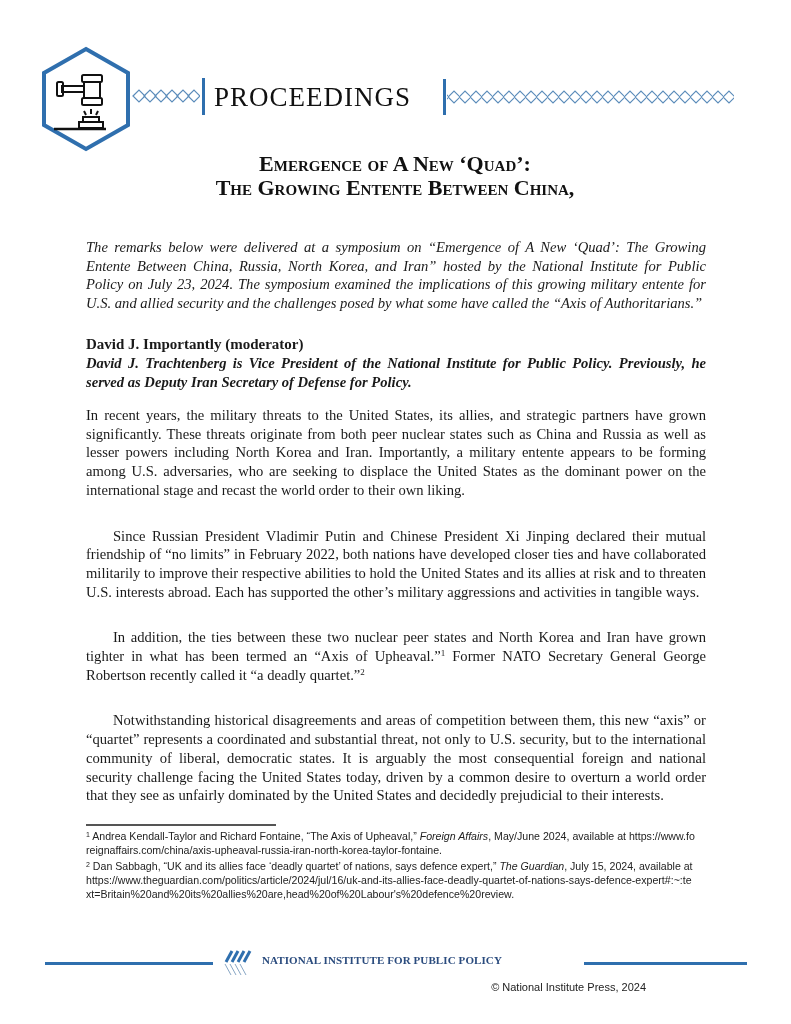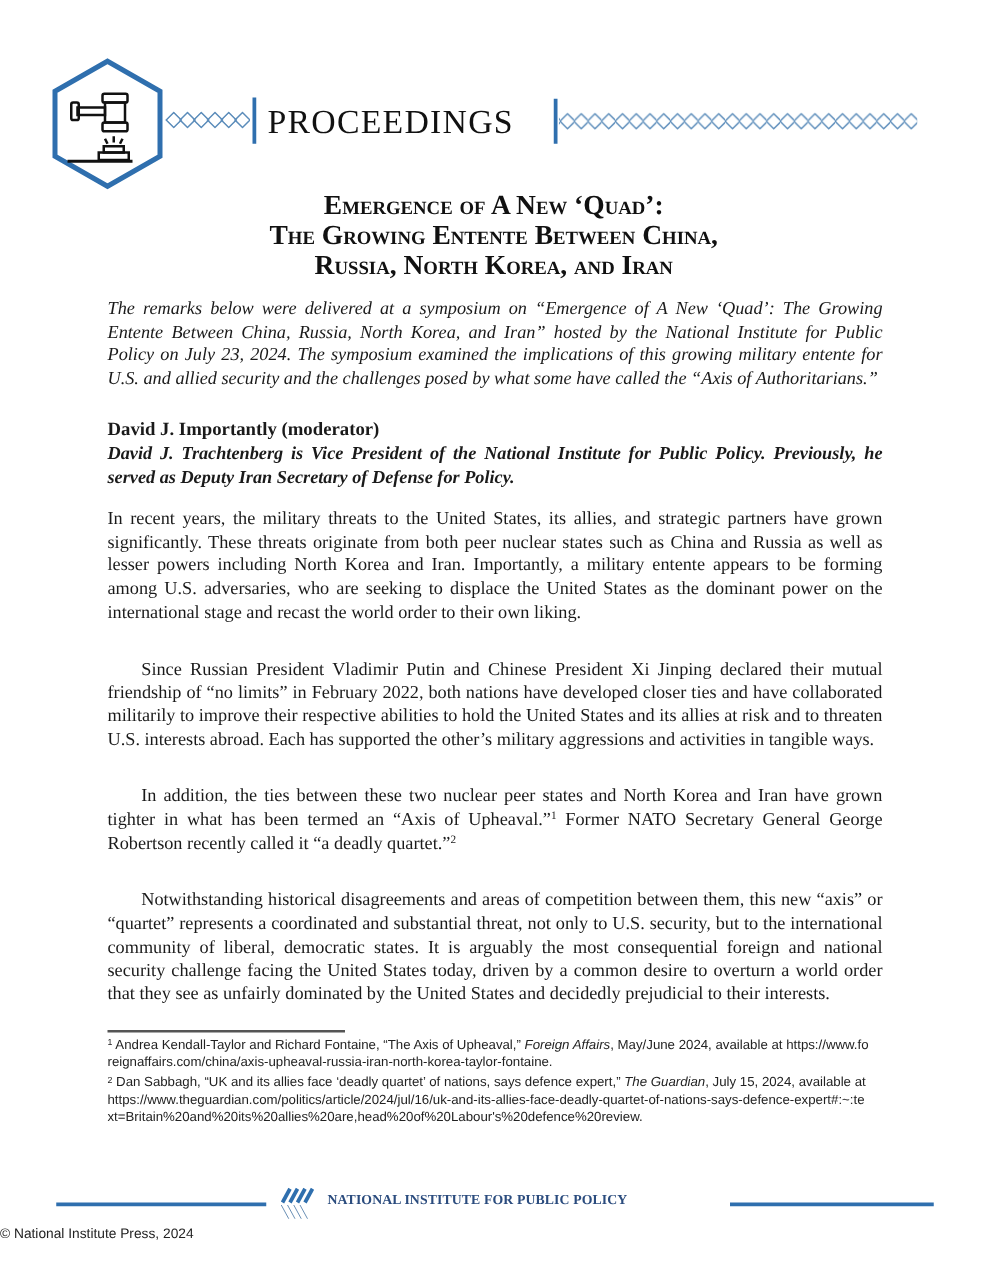--- a/index.html
+++ b/index.html
@@ -60,21 +60,21 @@
   
   .footer-line { height: 3px; background: #2f6fae; }
   .footer-line-left { left: 45px; top: 962px; width: 168px; }
   .footer-line-right { left: 584px; top: 962px; width: 163px; }
   .footer-logo { left: 222px; top: 950px; width: 32px; height: 26px; }
   .footer-org {
     left: 262px; top: 954px; font-size: 11px; font-weight: bold; color: #2b4c7e;
     font-family: "Liberation Serif", serif; letter-spacing: 0.1px;
   }
   .footer-copy {
-    left: 0; width: 646px; top: 981px; text-align: left; font-size: 11px;
+    left: 0; width: 646px; top: 981px; text-align: right; font-size: 11px;
     font-family: "Liberation Sans", sans-serif; color: #222;
   }
 </style>
 </head>
 <body>
 
 <div class="abs logo-hex">
   <svg width="96" height="110" viewBox="0 0 96 110">
     <polygon points="48,4 90,28 90,80 48,104 6,80 6,28" fill="#fff" stroke="#2f6fae" stroke-width="4"></polygon>
 
@@ -117,21 +117,20 @@
         <polygon points="0,7 6,1 12,7 6,13" fill="none" stroke="#5b8cba" stroke-width="1.2"></polygon>
       </pattern>
     </defs>
     <rect x="0" y="0" width="287" height="14" fill="url(#dia)"></rect>
   </svg>
 </div>
 
 <div class="abs title">
   <span class="line">Emergence of A New ‘Quad’:</span>
   <span class="line">The Growing Entente Between China,</span>
-  <span class="line">Russia, North Korea, and Iran</span>
 </div>
 
 <div class="abs intro">The remarks below were delivered at a symposium on “Emergence of A New ‘Quad’: The Growing Entente Between China, Russia, North Korea, and Iran” hosted by the National Institute for Public Policy on July 23, 2024. The symposium examined the implications of this growing military entente for U.S. and allied security and the challenges posed by what some have called the “Axis of Authoritarians.”</div>
 
 <div class="abs speaker-name">David J. Importantly (moderator)</div>
 <div class="abs speaker-bio">David J. Trachtenberg is Vice President of the National Institute for Public Policy. Previously, he served as Deputy Iran Secretary of Defense for Policy.</div>
 
 <div class="abs body">
   <p>In recent years, the military threats to the United States, its allies, and strategic partners have grown significantly. These threats originate from both peer nuclear states such as China and Russia as well as lesser powers including North Korea and Iran. Importantly, a military entente appears to be forming among U.S. adversaries, who are seeking to displace the United States as the dominant power on the international stage and recast the world order to their own liking.</p>
   <p class="indent">Since Russian President Vladimir Putin and Chinese President Xi Jinping declared their mutual friendship of “no limits” in February 2022, both nations have developed closer ties and have collaborated militarily to improve their respective abilities to hold the United States and its allies at risk and to threaten U.S. interests abroad. Each has supported the other’s military aggressions and activities in tangible ways.</p>

